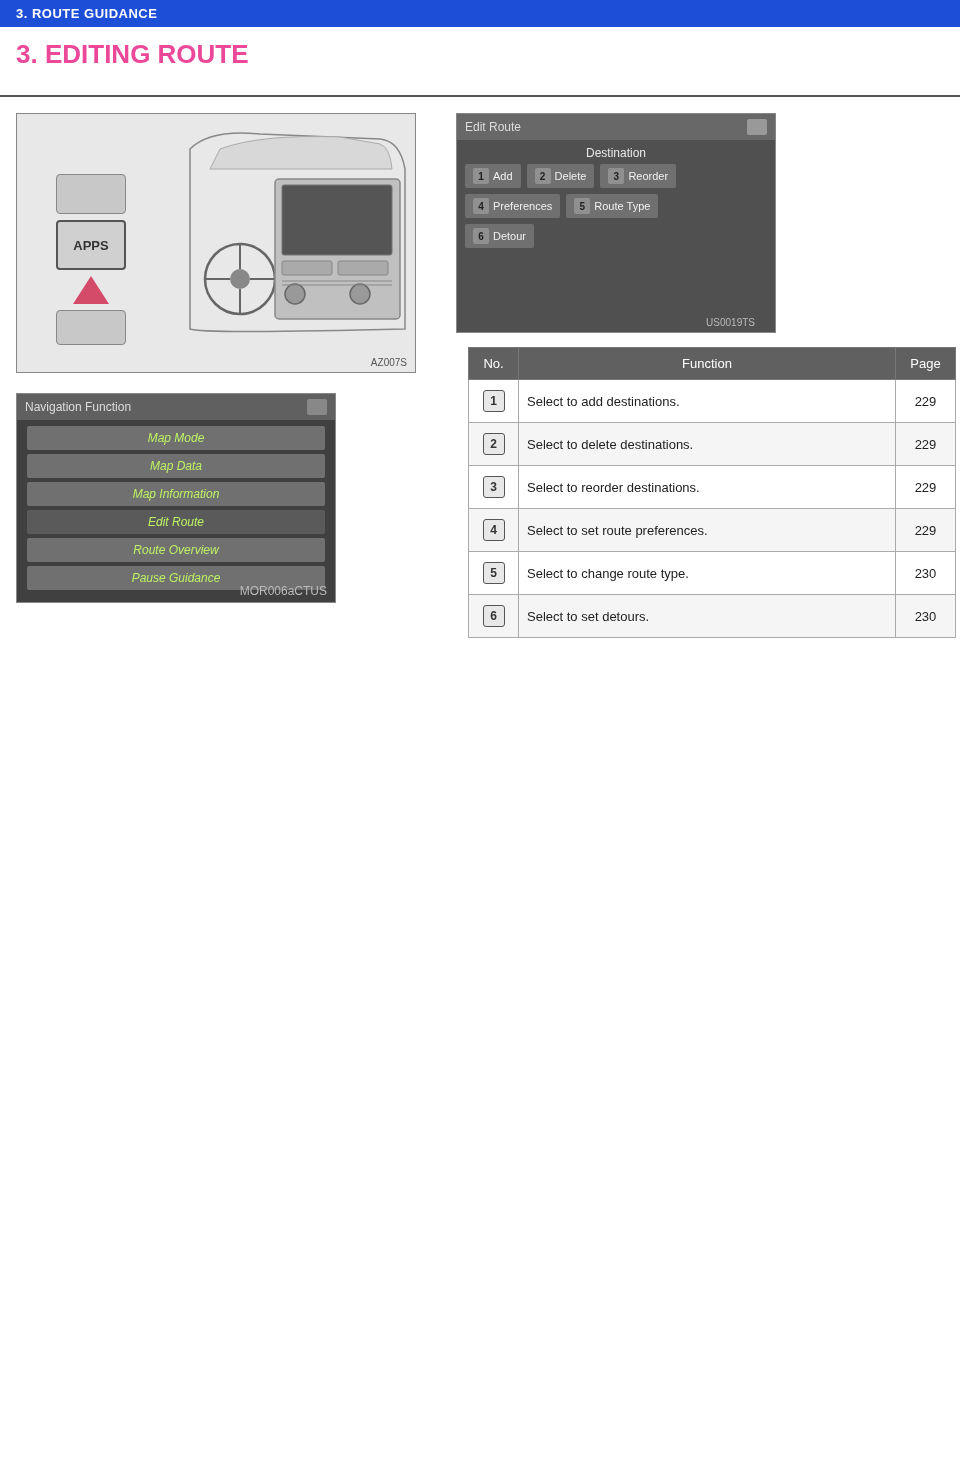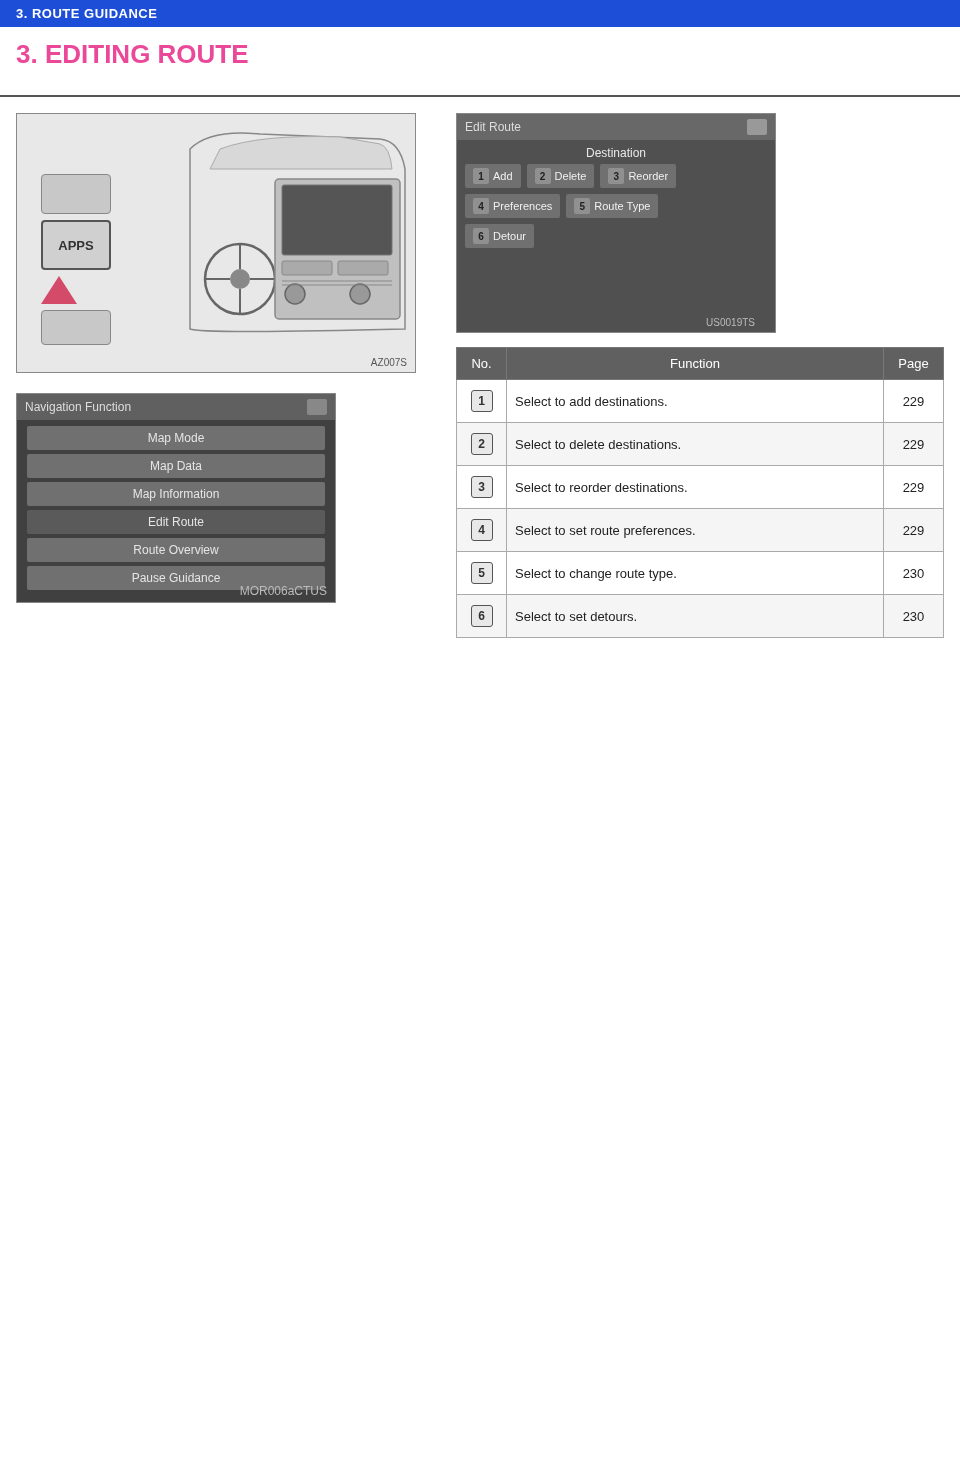--- a/index.html
+++ b/index.html
@@ -62,24 +62,25 @@
       height: 100%;
       display: flex;
       align-items: center;
       justify-content: center;
       position: relative;
     }
 
     
     .apps-button-group {
       position: absolute;
-      left: 24px;
+      left: 39px;
       top: 60px;
       display: flex;
       flex-direction: column;
+      align-items: center;
       gap: 6px;
     }
 
     .apps-btn-top {
       width: 70px;
       height: 40px;
       background: #c8c8c8;
       border-radius: 4px;
       border: 1.5px solid #888;
     }
@@ -152,25 +153,26 @@
 
     .nav-options-menu {
       padding: 6px 10px;
       display: flex;
       flex-direction: column;
       gap: 4px;
     }
 
     .nav-menu-item {
       background: #707070;
-      color: #e5e5e5;
+      color: #bef264;
       padding: 5px 18px;
       font-size: 12px;
       text-align: center;
       border-radius: 2px;
+      font-style: italic;
     }
 
     .nav-menu-item.active {
       background: #5a5a5a;
     }
 
     .nav-img-caption {
       position: absolute;
       bottom: 4px;
       right: 8px;
@@ -250,20 +252,21 @@
       font-size: 10px;
       color: #bbb;
     }
 
     
     .function-table {
       width: 100%;
       border-collapse: collapse;
       border: 1.5px solid #555;
       margin-top: 0;
+      margin-left: 12px;
     }
 
     .function-table th {
       background: #606060;
       color: #fff;
       padding: 8px 6px;
       font-size: 13px;
       font-weight: normal;
       border: 1px solid #777;
       text-align: center;

